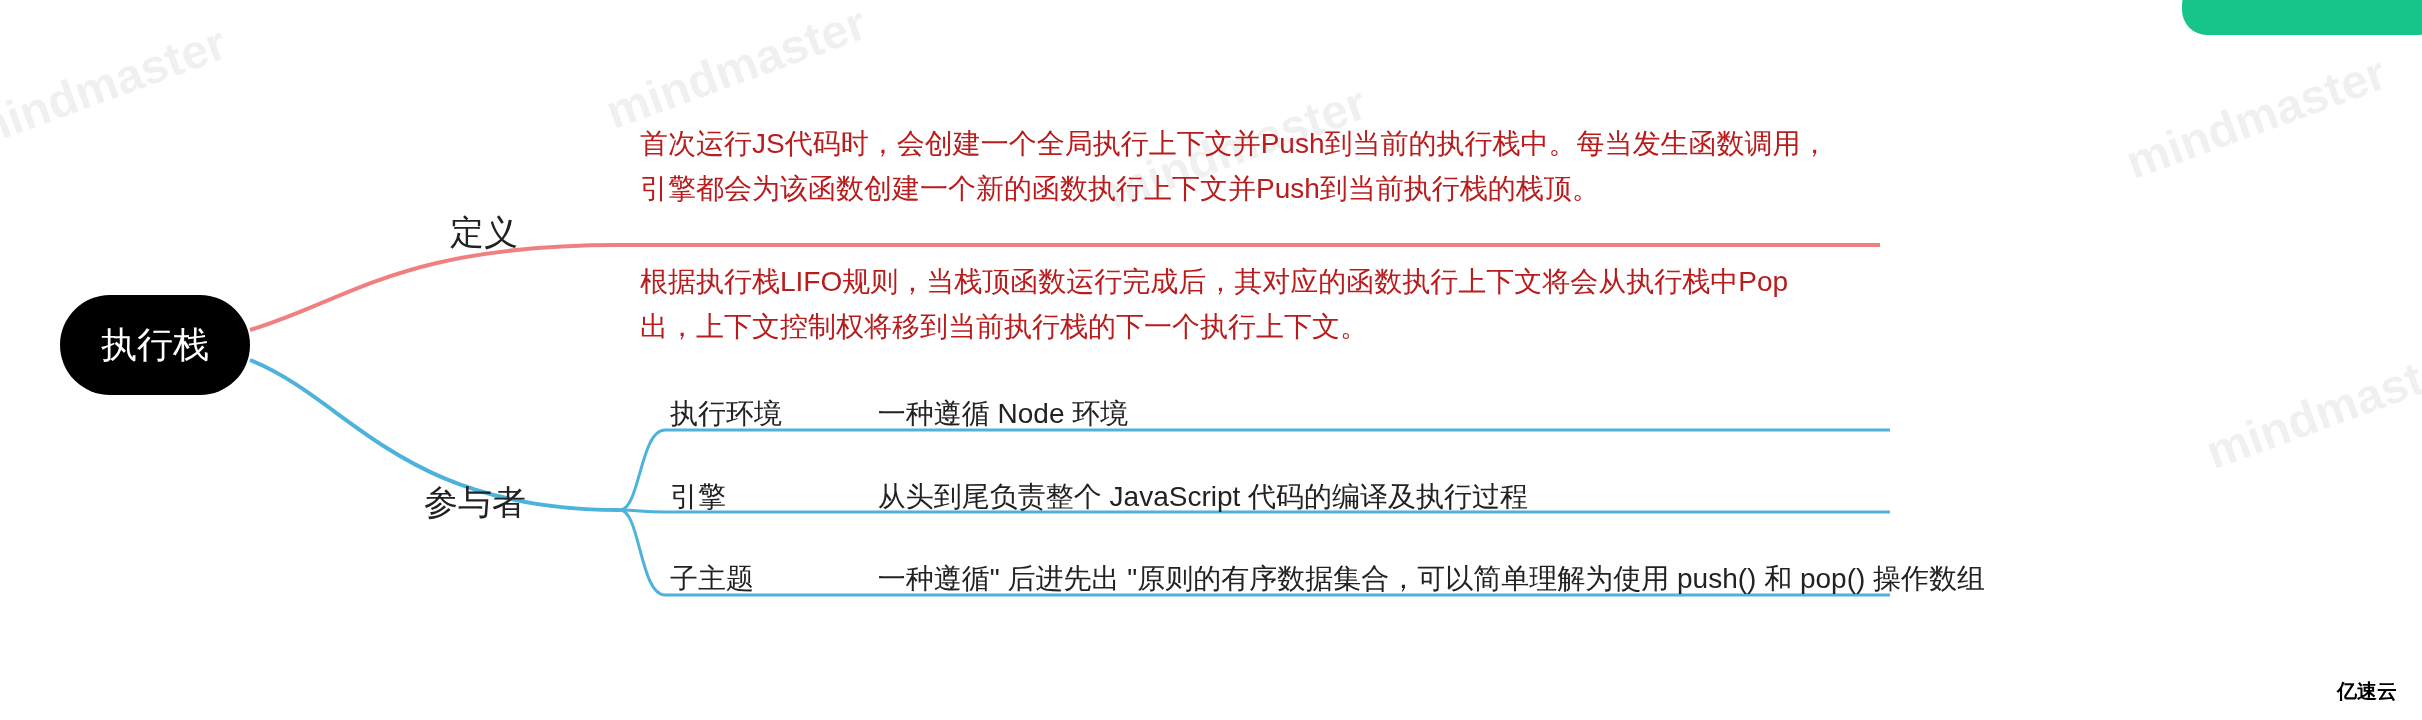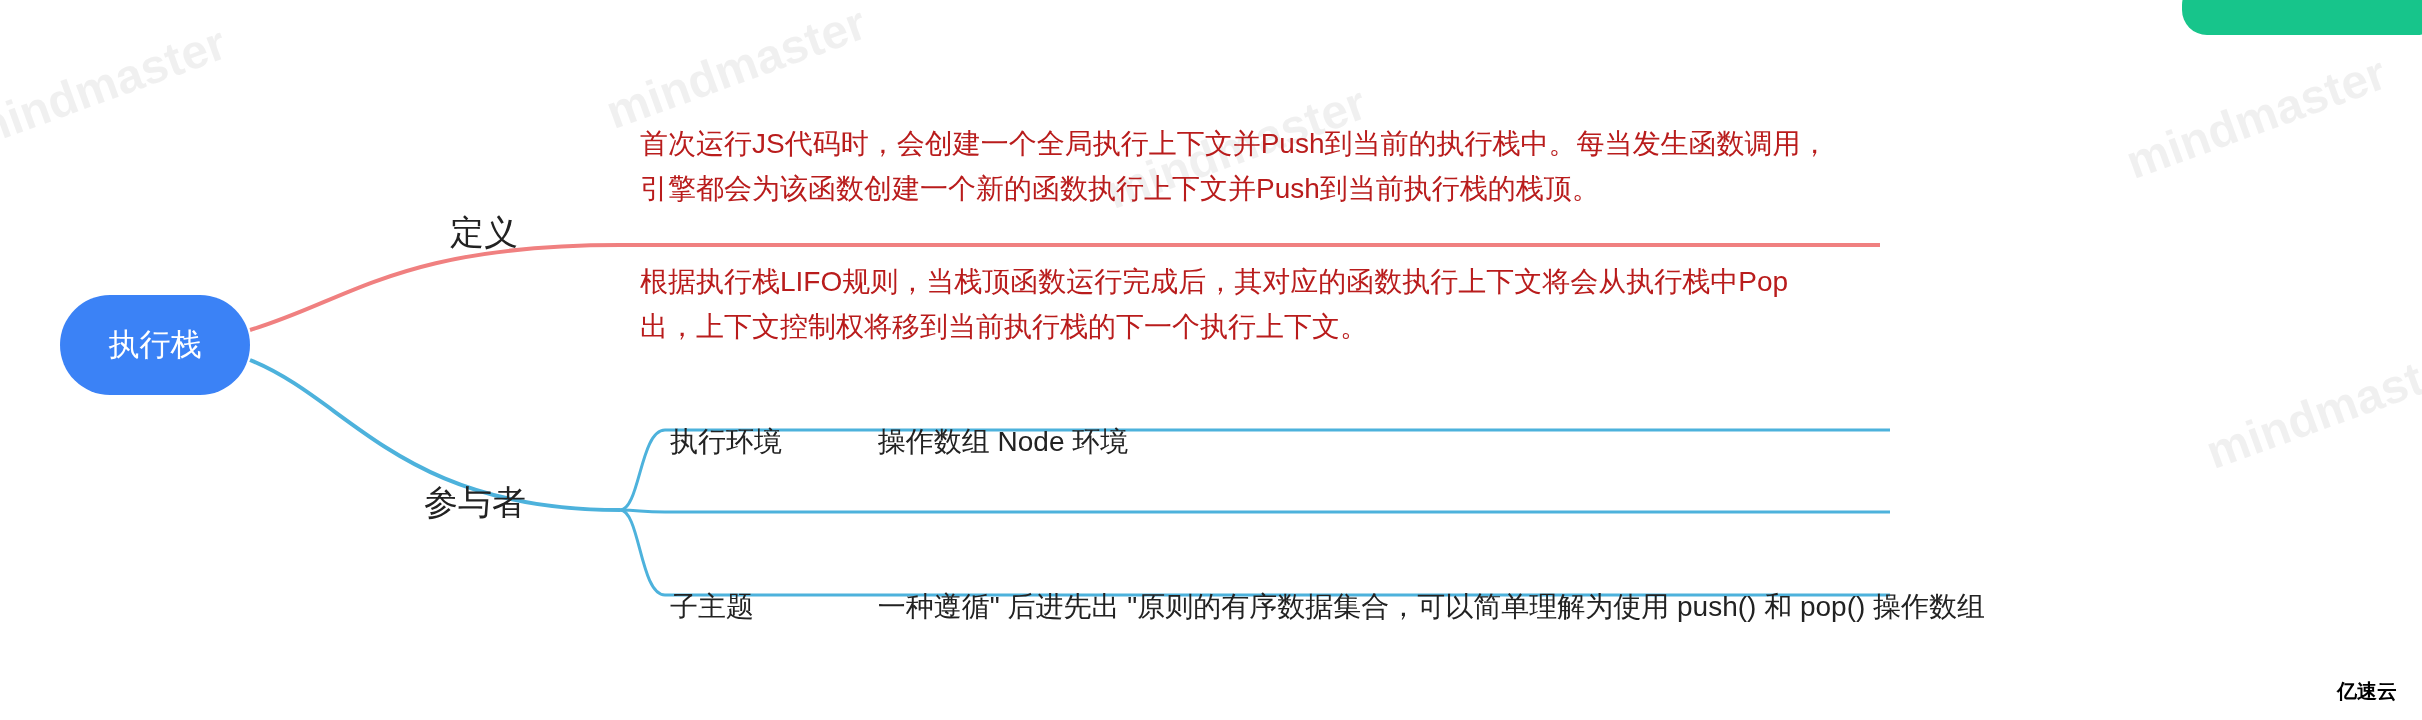--- a/index.html
+++ b/index.html
@@ -30,27 +30,27 @@
 
   #canvas { position: relative; width: 100%; height: 100%; }
 
   
   .root-node {
     position: absolute;
     left: 60px;
     top: 295px;
     width: 190px;
     height: 100px;
-    background: #3b82f6;
+    background: #000000;
     border-radius: 50px;
     display: flex;
     align-items: center;
     justify-content: center;
     color: #fff;
-    font-size: 31px;
+    font-size: 36px;
     font-weight: 500;
   }
 
   
   .branch-label {
     position: absolute;
     font-size: 34px;
     font-weight: 400;
     color: #222;
   }
@@ -63,21 +63,21 @@
     left: 640px;
     font-size: 28px;
     color: #b91c1c;
     line-height: 1.6;
   }
   .def1 { top: 122px; width: 1200px; }
   .def2 { top: 260px; width: 1200px; }
 
   
   .part-row { position: absolute; left: 670px; font-size: 28px; color: #222; }
-  .part-row .label { display: inline-block; width: 200px; margin-top: 28px; }
+  .part-row .label { display: inline-block; width: 200px; }
   .pr1 { top: 395px; }
   .pr2 { top: 478px; }
   .pr3 { top: 560px; }
 
   
   .green-pill {
     position: absolute;
     right: -20px;
     top: -20px;
     width: 260px;
@@ -135,21 +135,25 @@
   </div>
 
   <div class="branch-label lbl-def">定义</div>
   <div class="def-text def1">首次运行JS代码时，会创建一个全局执行上下文并Push到当前的执行栈中。每当发生函数调用，引擎都会为该函数创建一个新的函数执行上下文并Push到当前执行栈的栈顶。</div>
   <div class="def-text def2">根据执行栈LIFO规则，当栈顶函数运行完成后，其对应的函数执行上下文将会从执行栈中Pop出，上下文控制权将移到当前执行栈的下一个执行上下文。</div>
 
   <div class="branch-label lbl-par">参与者</div>
 
   <div class="part-row pr1">
     <span class="label">执行环境</span>
-    <span>操作数组 Node 环境</span>
+    <span>一种遵循 Node 环境</span>
+  </div>
+  <div class="part-row pr2">
+    <span class="label">引擎</span>
+    <span>从头到尾负责整个 JavaScript 代码的编译及执行过程</span>
   </div>
   <div class="part-row pr3">
     <span class="label">子主题</span>
     <span>一种遵循" 后进先出 "原则的有序数据集合，可以简单理解为使用 push() 和 pop() 操作数组</span>
   </div>
 
   <div class="logo-br">亿速云</div>
 
 </div>
 

